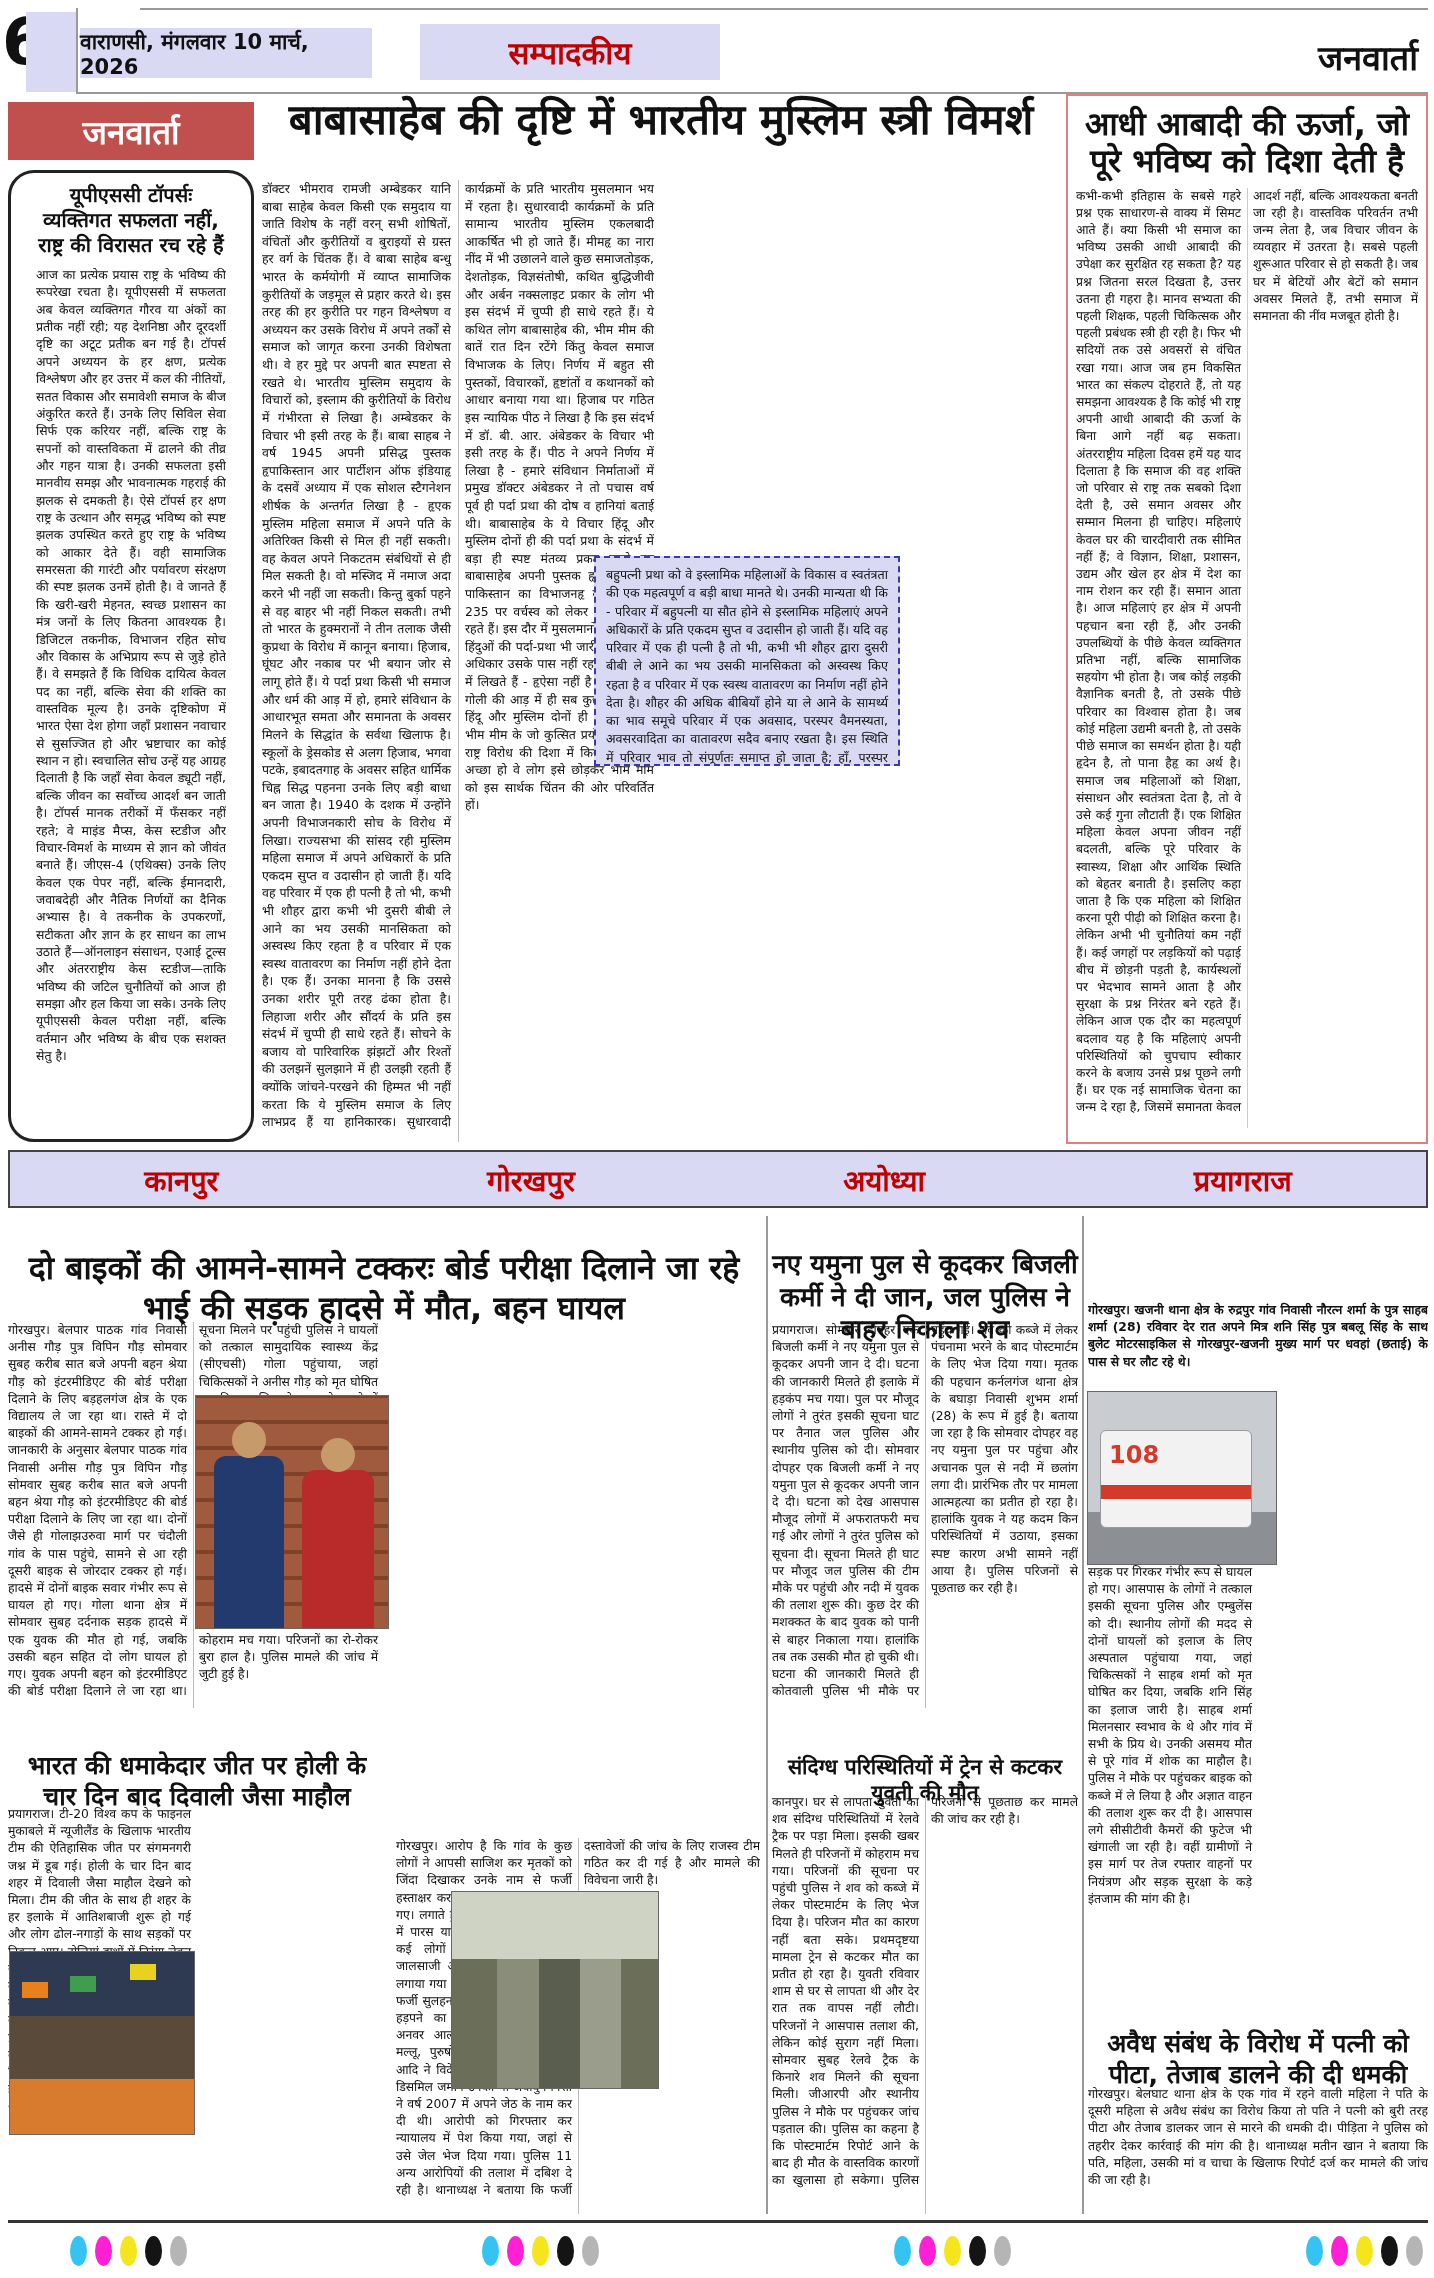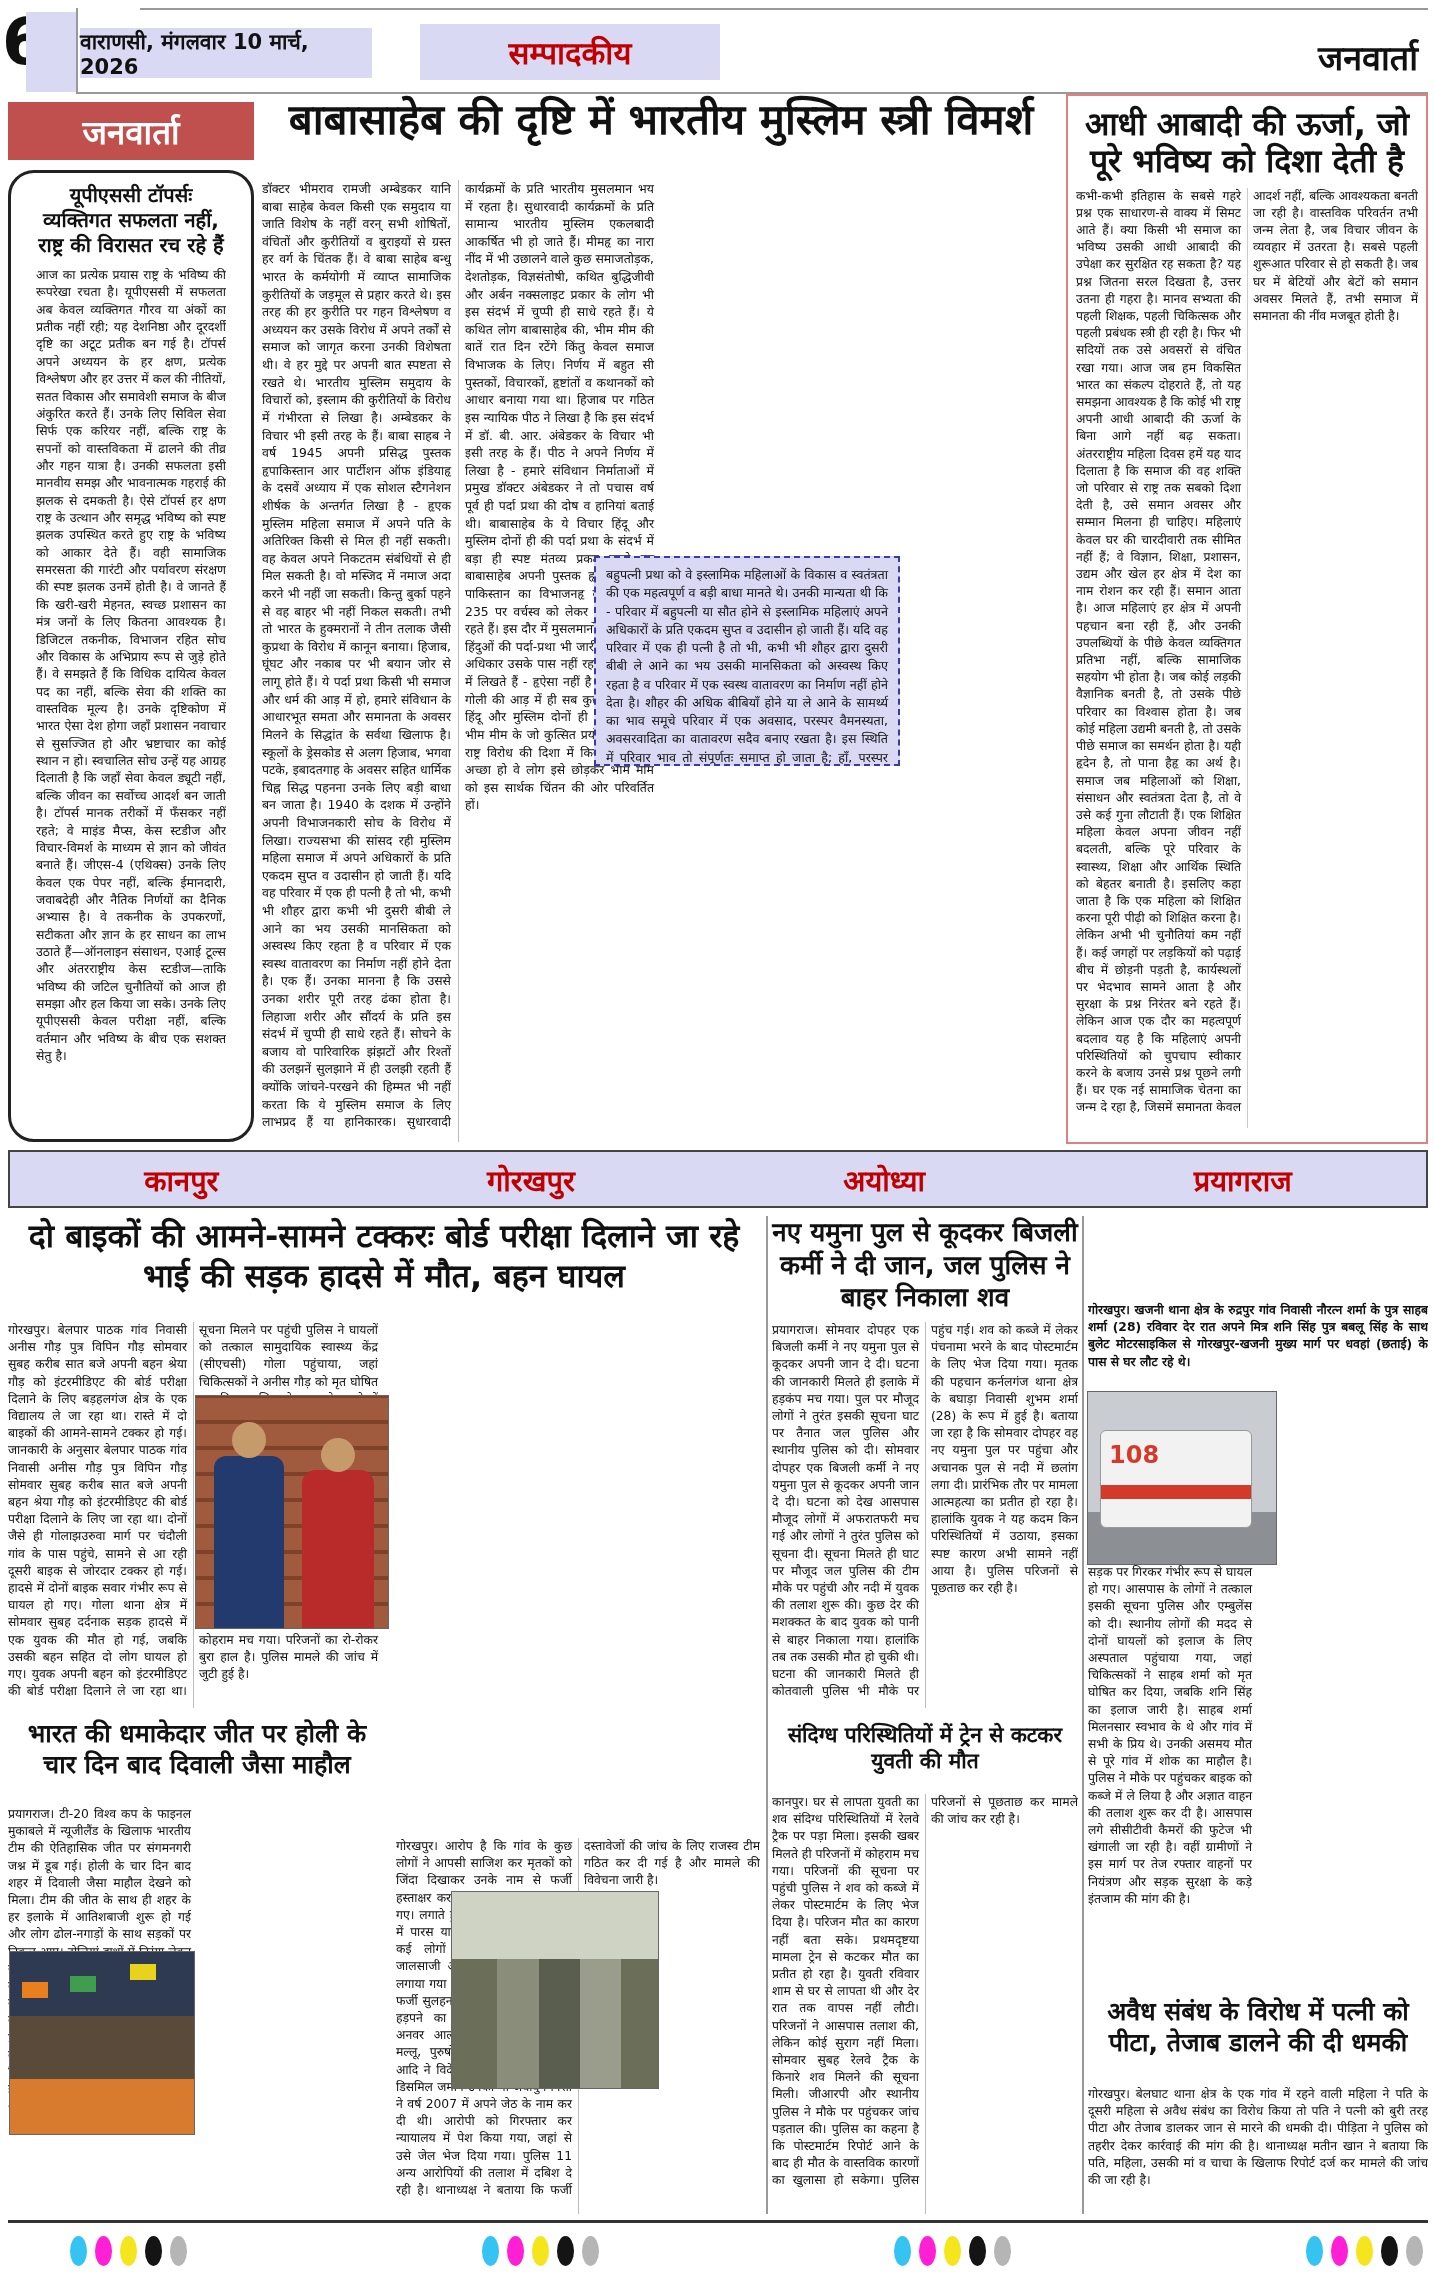--- a/index.html
+++ b/index.html
@@ -38,21 +38,21 @@
              padding:6px 8px;box-sizing:border-box;}
   .right-title{font-size:32px;font-weight:bold;text-align:center;line-height:1.15;margin:4px 0 8px 0;}
   .right-cols{column-count:2;column-gap:12px;column-rule:1px solid #ccc;column-fill:auto;
               font-size:12.3px;line-height:1.4;text-align:justify;height:940px;overflow:hidden;}
   
   .city-bar{left:8px;top:1150px;width:1420px;height:58px;background:var(--lavender);
             border:2px solid #444;box-sizing:border-box;display:flex;align-items:center;
             justify-content:space-around;}
   .city-name{font-size:29px;font-weight:bold;color:var(--headline-red);}
   
-  .hl{text-align:center;font-weight:bold;line-height:1.25;}
+  .hl{text-align:center;font-weight:bold;line-height:1.25;margin-top:32px;}
   .s1-hl{left:8px;top:1216px;width:752px;font-size:32px;}
   .s1-cols{left:8px;top:1322px;width:752px;height:386px;column-count:4;column-gap:12px;
            column-rule:1px solid #bbb;column-fill:auto;font-size:12.3px;line-height:1.4;
            text-align:justify;overflow:hidden;}
   .s2-hl{left:8px;top:1718px;width:378px;font-size:25px;}
   .s2-cols{left:8px;top:1806px;width:378px;height:408px;column-count:2;column-gap:12px;
            column-rule:1px solid #bbb;column-fill:auto;font-size:12.3px;line-height:1.4;
            text-align:justify;overflow:hidden;}
   .s3-hl{left:396px;top:1734px;width:364px;font-size:27px;}
   .s3-cols{left:396px;top:1838px;width:364px;height:376px;column-count:2;column-gap:12px;

